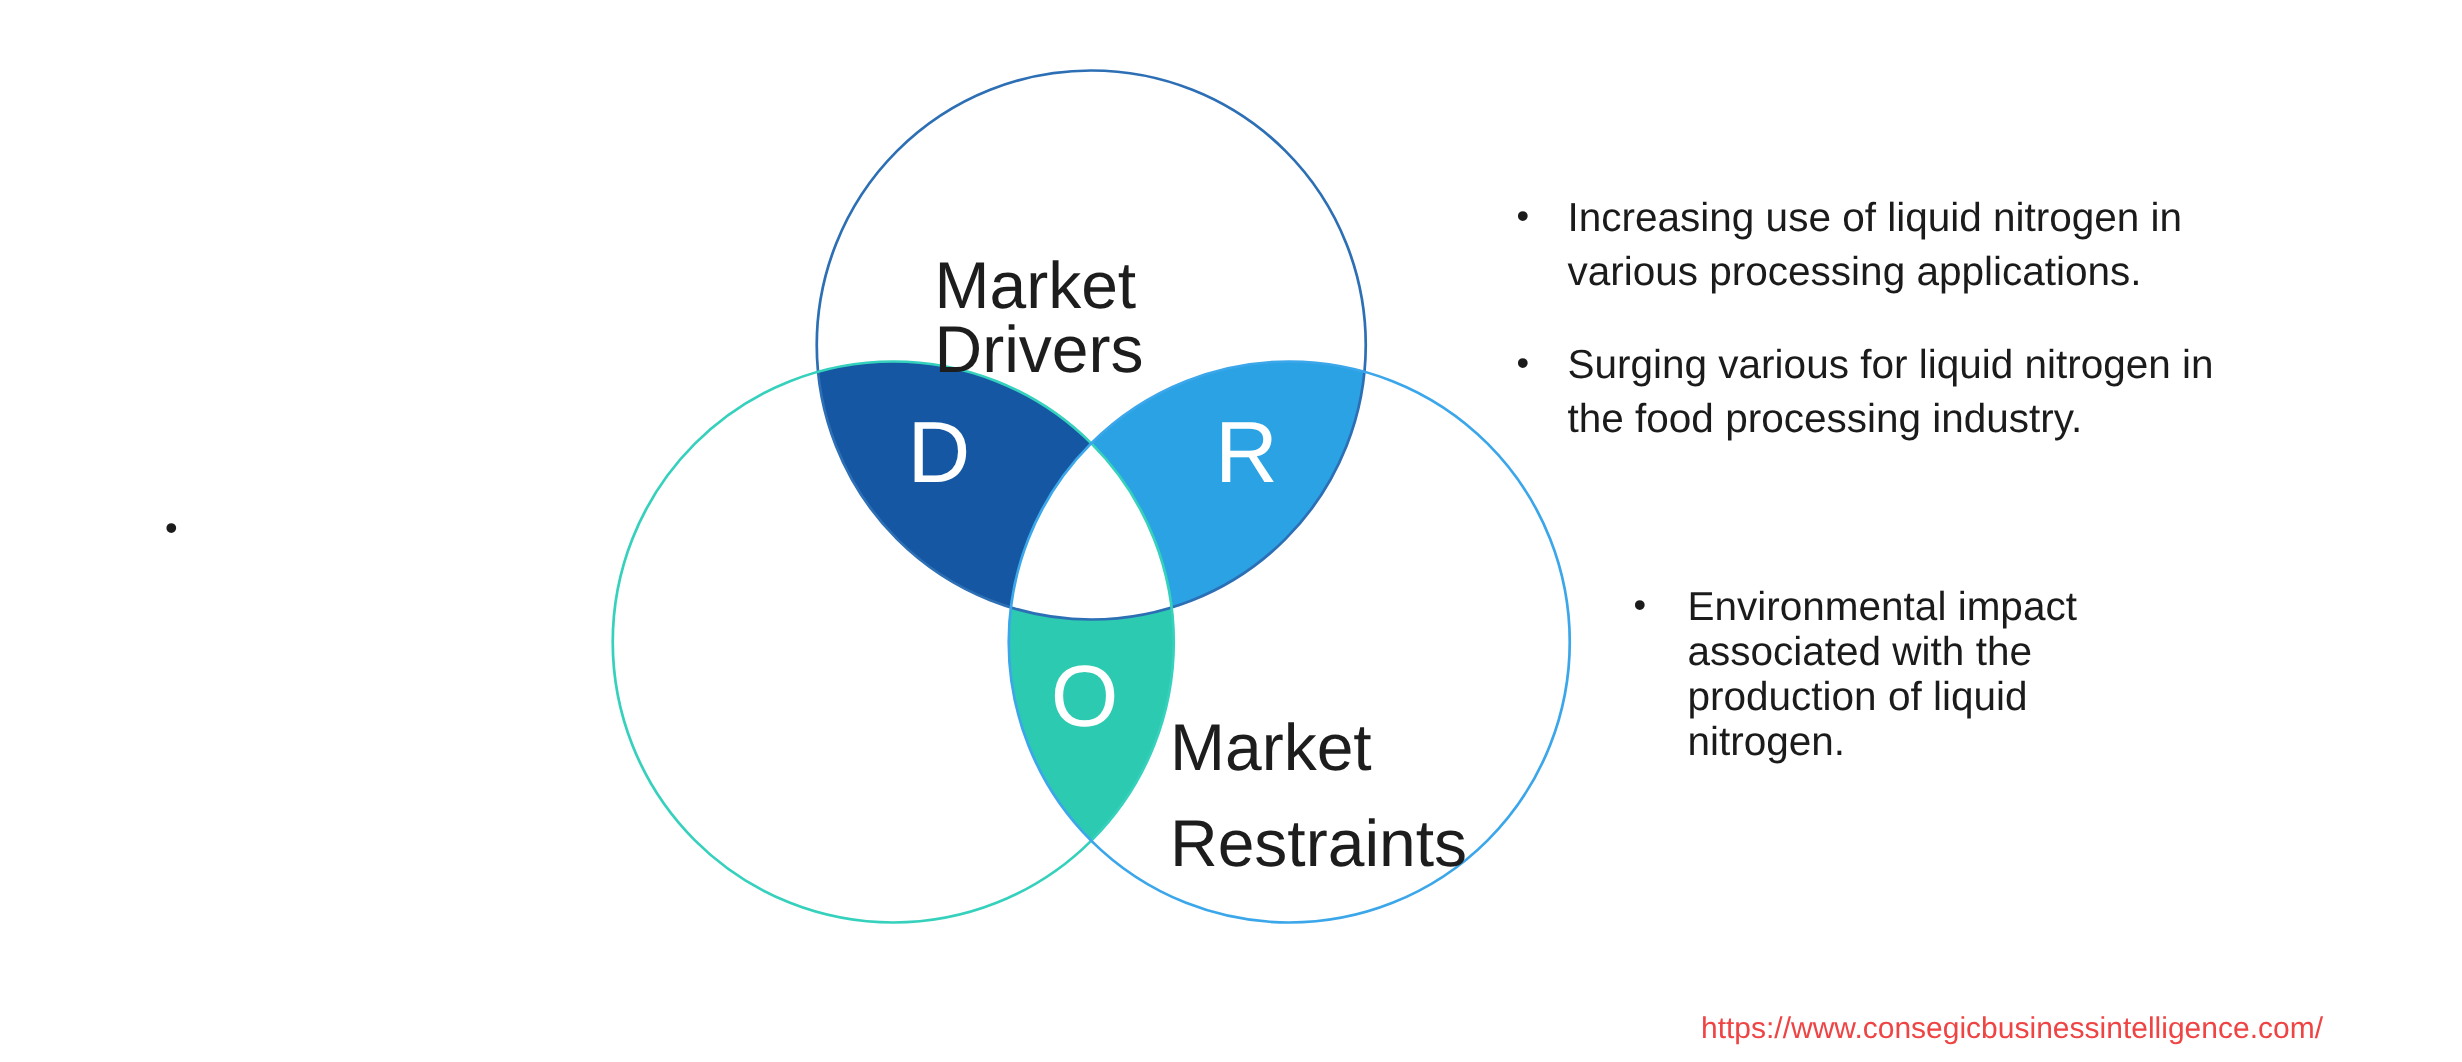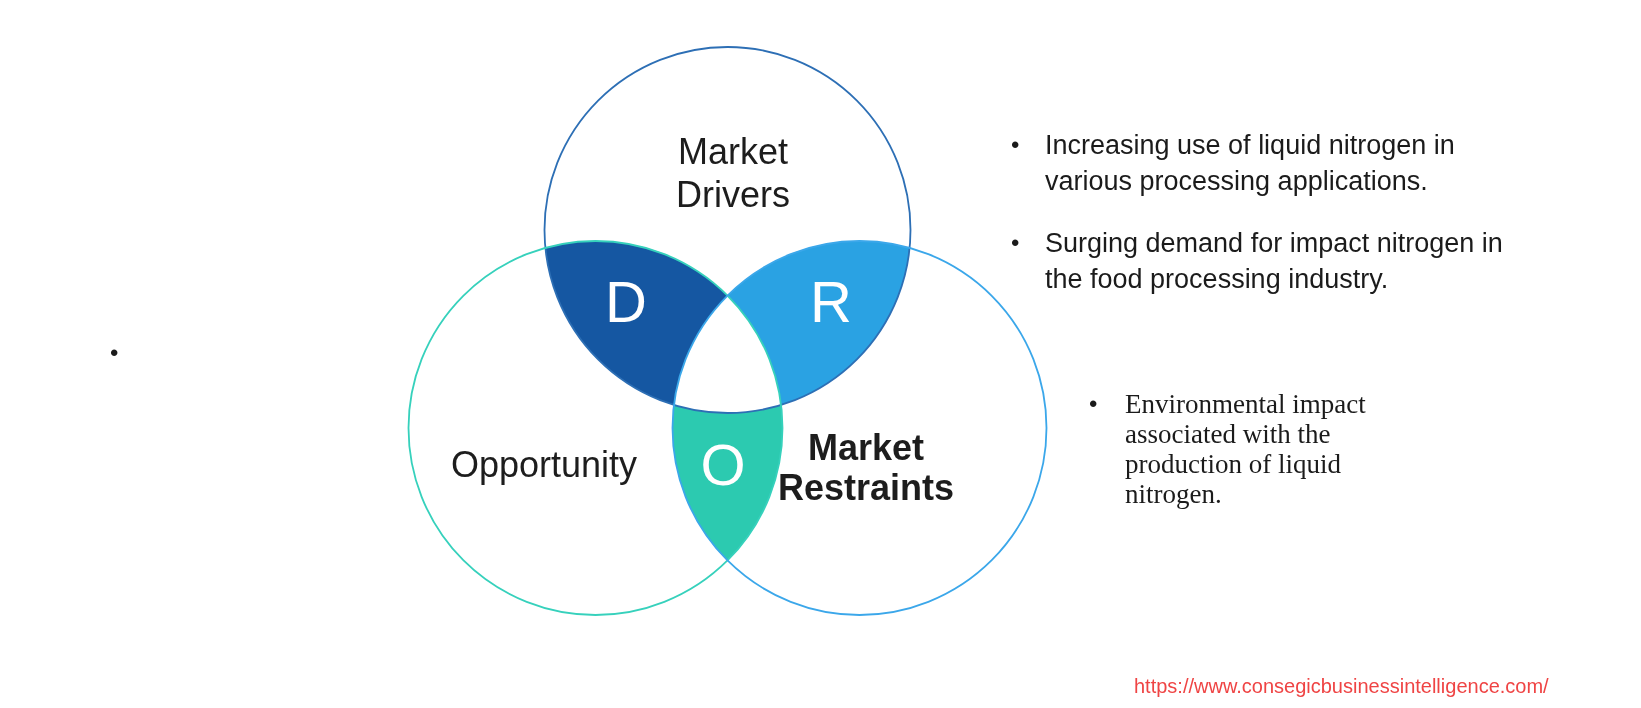--- a/index.html
+++ b/index.html
@@ -19,25 +19,26 @@
     inset: 0;
     overflow: hidden;
   }
   .venn-svg {
     position: absolute;
     left: 0;
     top: 0;
   }
   .venn-label {
     position: absolute;
-    text-align: center;
-    font-size: 36px;
+    text-align: left;
+    font-size: 44px;
     line-height: 43px;
     color: #1d1d1d;
     letter-spacing: 0px;
+    margin-top: 39px;
   }
   .venn-letter {
     position: absolute;
     text-align: center;
     font-size: 58px;
     line-height: 60px;
     color: #ffffff;
     font-weight: 400;
   }
   .bullet-block {
@@ -58,25 +59,25 @@
   .bullet-block.drivers-notes { left: 1001px; top: 127px; width: 520px; line-height: 36px; }
   .bullet-block.drivers-notes .bullet-row { margin-bottom: 26px; }
   .bullet-block.drivers-notes .bullet-text { width: 460px; }
 
   .bullet-block.opportunity-notes { left: 101px; top: 338px; width: 300px; line-height: 30px; }
   .bullet-block.opportunity-notes .bullet-dot { flex: 0 0 37px; padding-left: 9px; }
   .bullet-block.opportunity-notes .bullet-text { width: 248px; }
 
   .bullet-block.restraints-notes { left: 1080px; top: 389px; width: 340px; line-height: 30px; }
   .bullet-block.restraints-notes .bullet-dot { flex: 0 0 45px; padding-left: 9px; }
-  .bullet-block.restraints-notes .bullet-text { width: 278px; font-family: Liberation Serif, serif; }
+  .bullet-block.restraints-notes .bullet-text { width: 278px; }
 
   .label-drivers    { left: 623px; top: 130px; width: 220px; }
   .label-opportunity{ left: 434px; top: 443px; width: 220px; }
-  .label-restraints { left: 756px; top: 428px; width: 220px; line-height: 40px; font-weight: bold; }
+  .label-restraints { left: 780px; top: 428px; width: 220px; line-height: 64px; }
 
   .letter-d { left: 596px; top: 272px; width: 60px; }
   .letter-r { left: 800px; top: 272px; width: 62px; }
   .letter-o { left: 693px; top: 435px; width: 60px; }
 
   .footer-url {
     position: absolute;
     left: 1134px;
     top: 671px;
     font-size: 20px;
@@ -116,35 +117,34 @@
         <circle cx="859.5" cy="428" r="187" fill="#ffffff"></circle>
       </g>
     </g>
 
     <circle cx="727.5" cy="230" r="183" fill="none" stroke-width="1.8" stroke="#2d6fb5"></circle>
     <circle cx="595.5" cy="428" r="187" fill="none" stroke-width="1.8" stroke="#36d1bc"></circle>
     <circle cx="859.5" cy="428" r="187" fill="none" stroke-width="1.8" stroke="#3ba7ea"></circle>
   </svg>
 
   <div class="venn-label label-drivers">Market Drivers</div>
-  <div class="venn-label label-opportunity">Opportunity</div>
   <div class="venn-label label-restraints">Market Restraints</div>
 
   <div class="venn-letter letter-d">D</div>
   <div class="venn-letter letter-r">R</div>
   <div class="venn-letter letter-o">O</div>
 
   <div class="bullet-block drivers-notes">
     <div class="bullet-row">
       <span class="bullet-dot">•</span>
       <span class="bullet-text">Increasing use of liquid nitrogen in various processing applications.</span>
     </div>
     <div class="bullet-row">
       <span class="bullet-dot">•</span>
-      <span class="bullet-text">Surging demand for impact nitrogen in the food processing industry.</span>
+      <span class="bullet-text">Surging various for liquid nitrogen in the food processing industry.</span>
     </div>
   </div>
 
   <div class="bullet-block opportunity-notes">
     <div class="bullet-row">
       <span class="bullet-dot">•</span>
     </div>
   </div>
 
   <div class="bullet-block restraints-notes">

